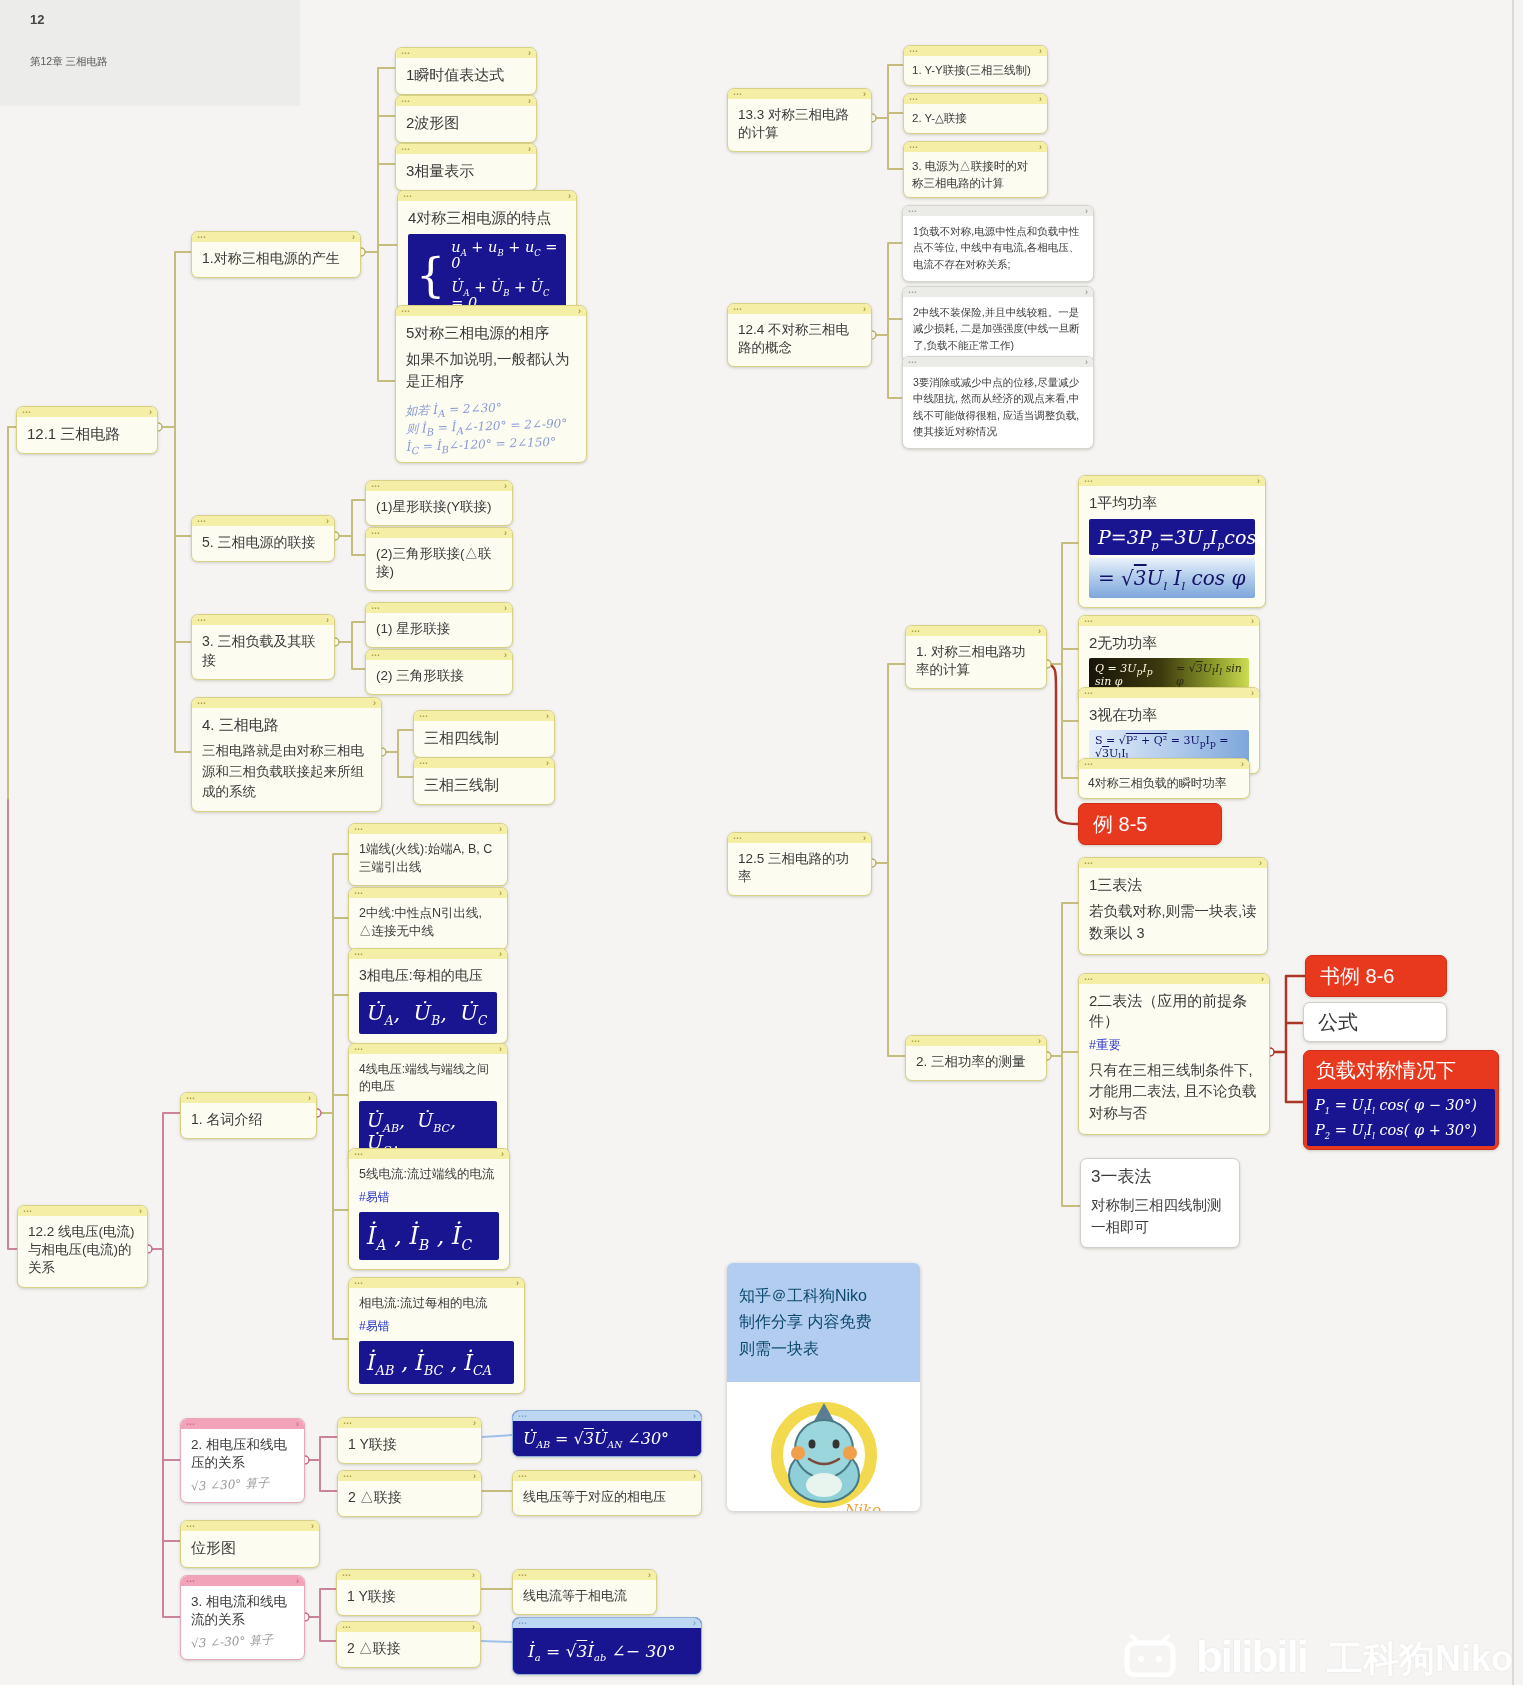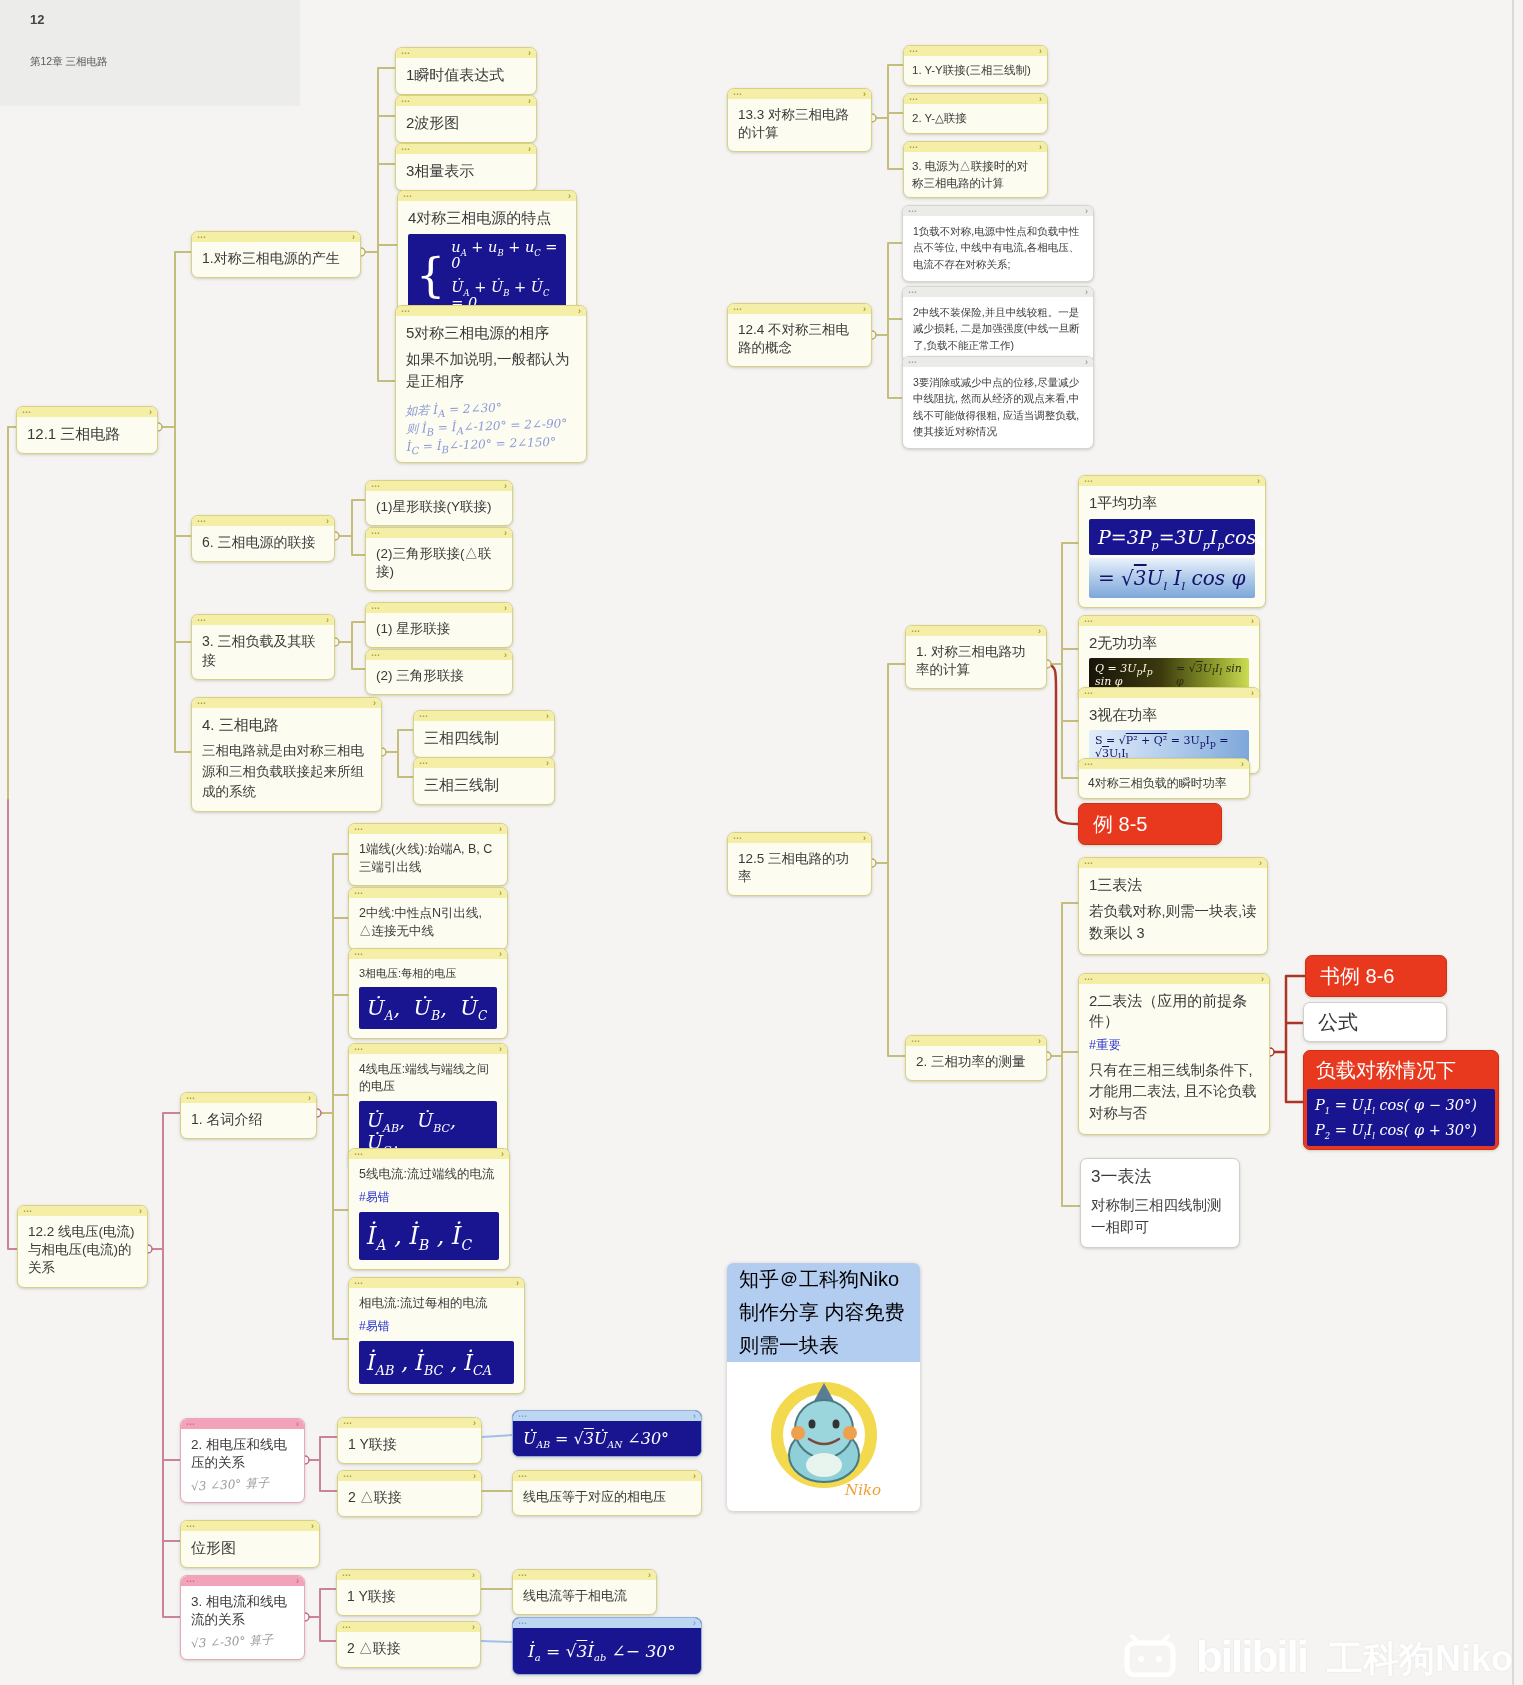--- a/index.html
+++ b/index.html
@@ -45,21 +45,21 @@
   .ovl{text-decoration:overline}
   .brace{font-size:46px;font-weight:200;line-height:1;margin-right:6px;font-style:normal}
   .f-row{display:flex;align-items:center;padding:5px 8px}
   .f-col{display:flex;flex-direction:column;gap:8px;font-size:14.5px}
   #chapter{position:absolute;left:0;top:0;width:300px;height:106px;background:#ececea;
            padding:12px 0 0 30px;box-sizing:border-box}
   #chapter .num{font-size:13px;color:#454545;font-weight:bold}
   #chapter .chap{font-size:10.5px;color:#5a5a5a;margin-top:28px}
   #wm-box{position:absolute;left:727px;top:1263px;width:193px;height:248px;border-radius:6px;
           overflow:hidden;box-shadow:0 1px 4px rgba(0,0,0,.2);background:#fff}
-  #wm-head{background:#b3cdf0;color:#000000;font-size:20px;line-height:1.65;padding:0 12px}
+  #wm-head{background:#b3cdf0;color:#0c4a6e;font-size:16px;line-height:1.65;padding:20px 12px}
   #wm-body{display:flex;justify-content:center;align-items:center;height:150px}
   #footer{position:absolute;right:10px;bottom:8px;display:flex;align-items:flex-end;gap:20px;
           color:#ffffff;text-shadow:0 0 2px rgba(0,0,0,.10)}
   #footer .bili{font-size:44px;font-weight:bold;letter-spacing:-2px;line-height:.9}
   #footer .who{font-size:36px;font-weight:bold;line-height:1}
   #right-divider{position:absolute;right:9px;top:0;width:2px;height:100%;background:#d9d9d7}
   sub{line-height:0}
 </style>
 </head>
 <body>
@@ -193,21 +193,21 @@
       <div>İ<sub>C</sub> = İ<sub>B</sub>∠-120° = 2∠150°</div>
     </div>
   </div>
 </div>
 
 <div class="node" style="left:191px;top:515px;width:144px">
   <div class="strip">
         <span>⋯</span>
         <span>›</span>
       </div>
-  <div class="pad title" style="font-size:14px">6. 三相电源的联接</div>
+  <div class="pad title" style="font-size:14px">5. 三相电源的联接</div>
 </div>
 <div class="node" style="left:365px;top:480px;width:148px">
   <div class="strip">
         <span>⋯</span>
         <span>›</span>
       </div>
   <div class="pad title" style="font-size:13.5px">(1)星形联接(Y联接)</div>
 </div>
 <div class="node" style="left:365px;top:527px;width:148px">
   <div class="strip">
@@ -470,21 +470,21 @@
       </div>
   <div class="pad title-sm" style="font-size:12.5px">2中线:中性点N引出线, △连接无中线</div>
 </div>
 
 <div class="node" style="left:348px;top:948px;width:160px">
   <div class="strip">
         <span>⋯</span>
         <span>›</span>
       </div>
   <div class="pad">
-    <div class="title-sm" style="font-size:11px">3相电压:每相的电压</div>
+    <div class="title-sm" style="font-size:14px">3相电压:每相的电压</div>
     <div class="navy" style="padding:9px 8px;font-size:21px">U̇<sub>A</sub>,&nbsp; U̇<sub>B</sub>,&nbsp; U̇<sub>C</sub></div>
   </div>
 </div>
 
 <div class="node" style="left:348px;top:1043px;width:160px">
   <div class="strip">
         <span>⋯</span>
         <span>›</span>
       </div>
   <div class="pad">

